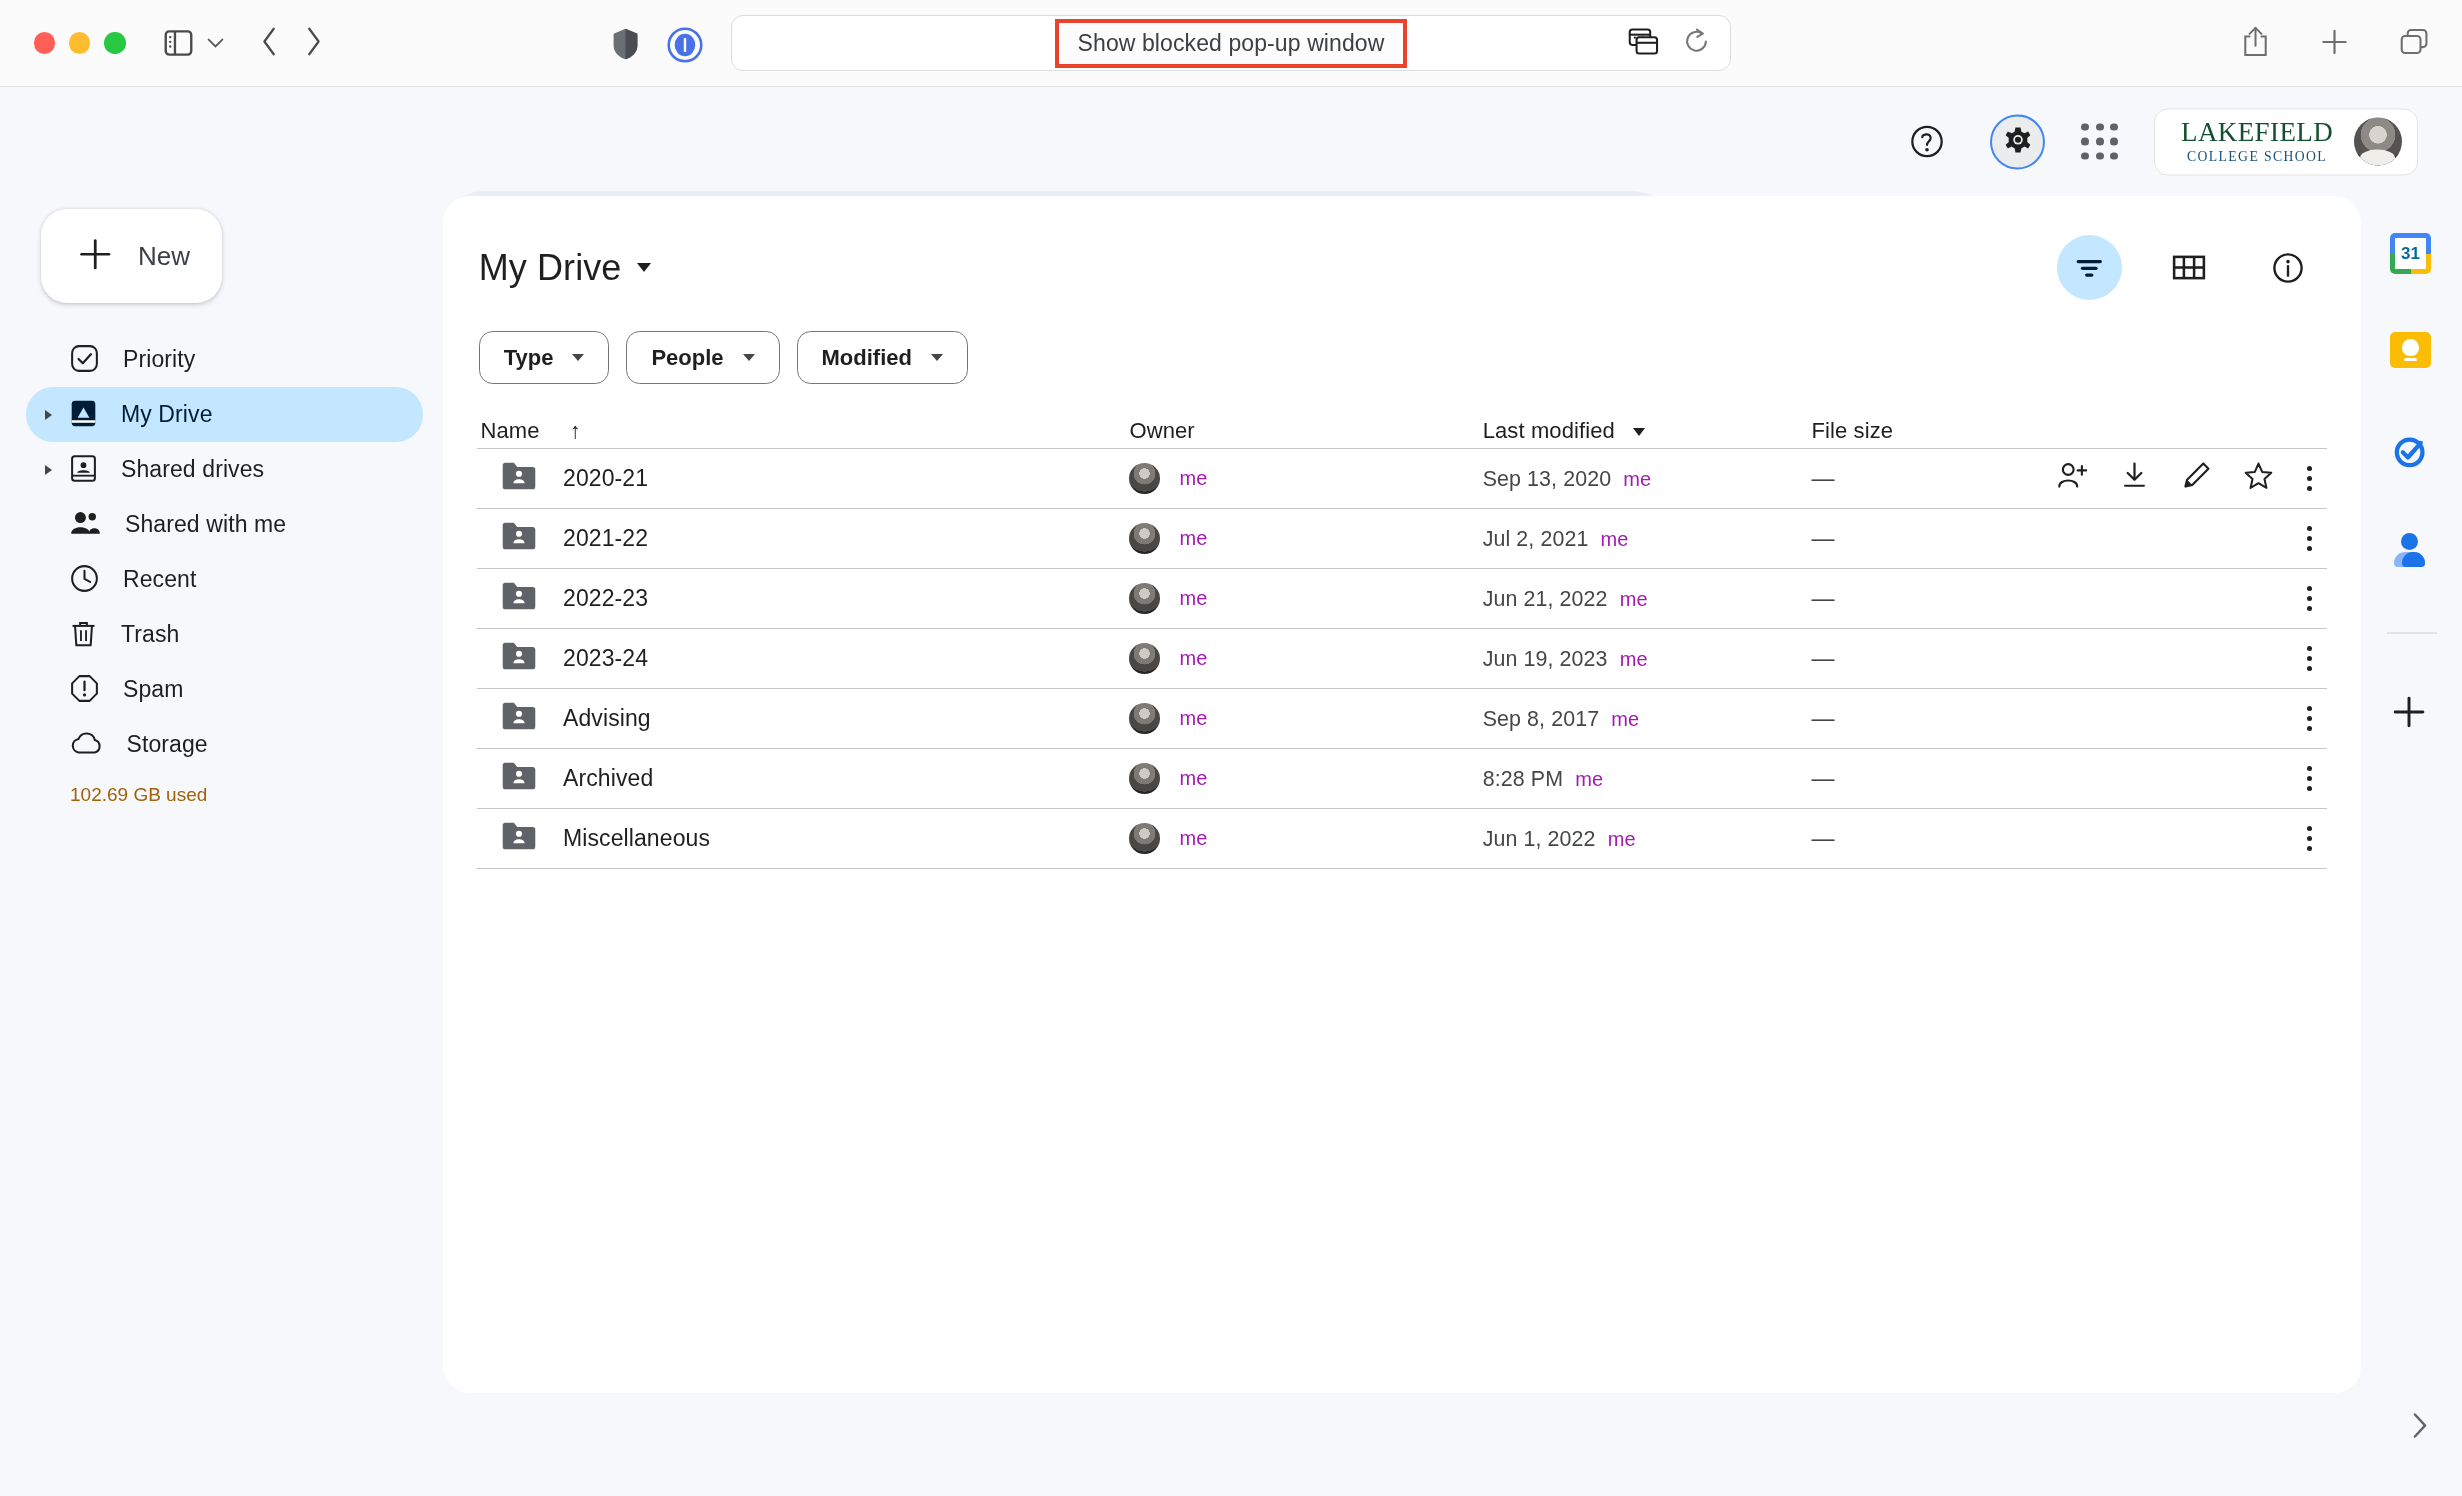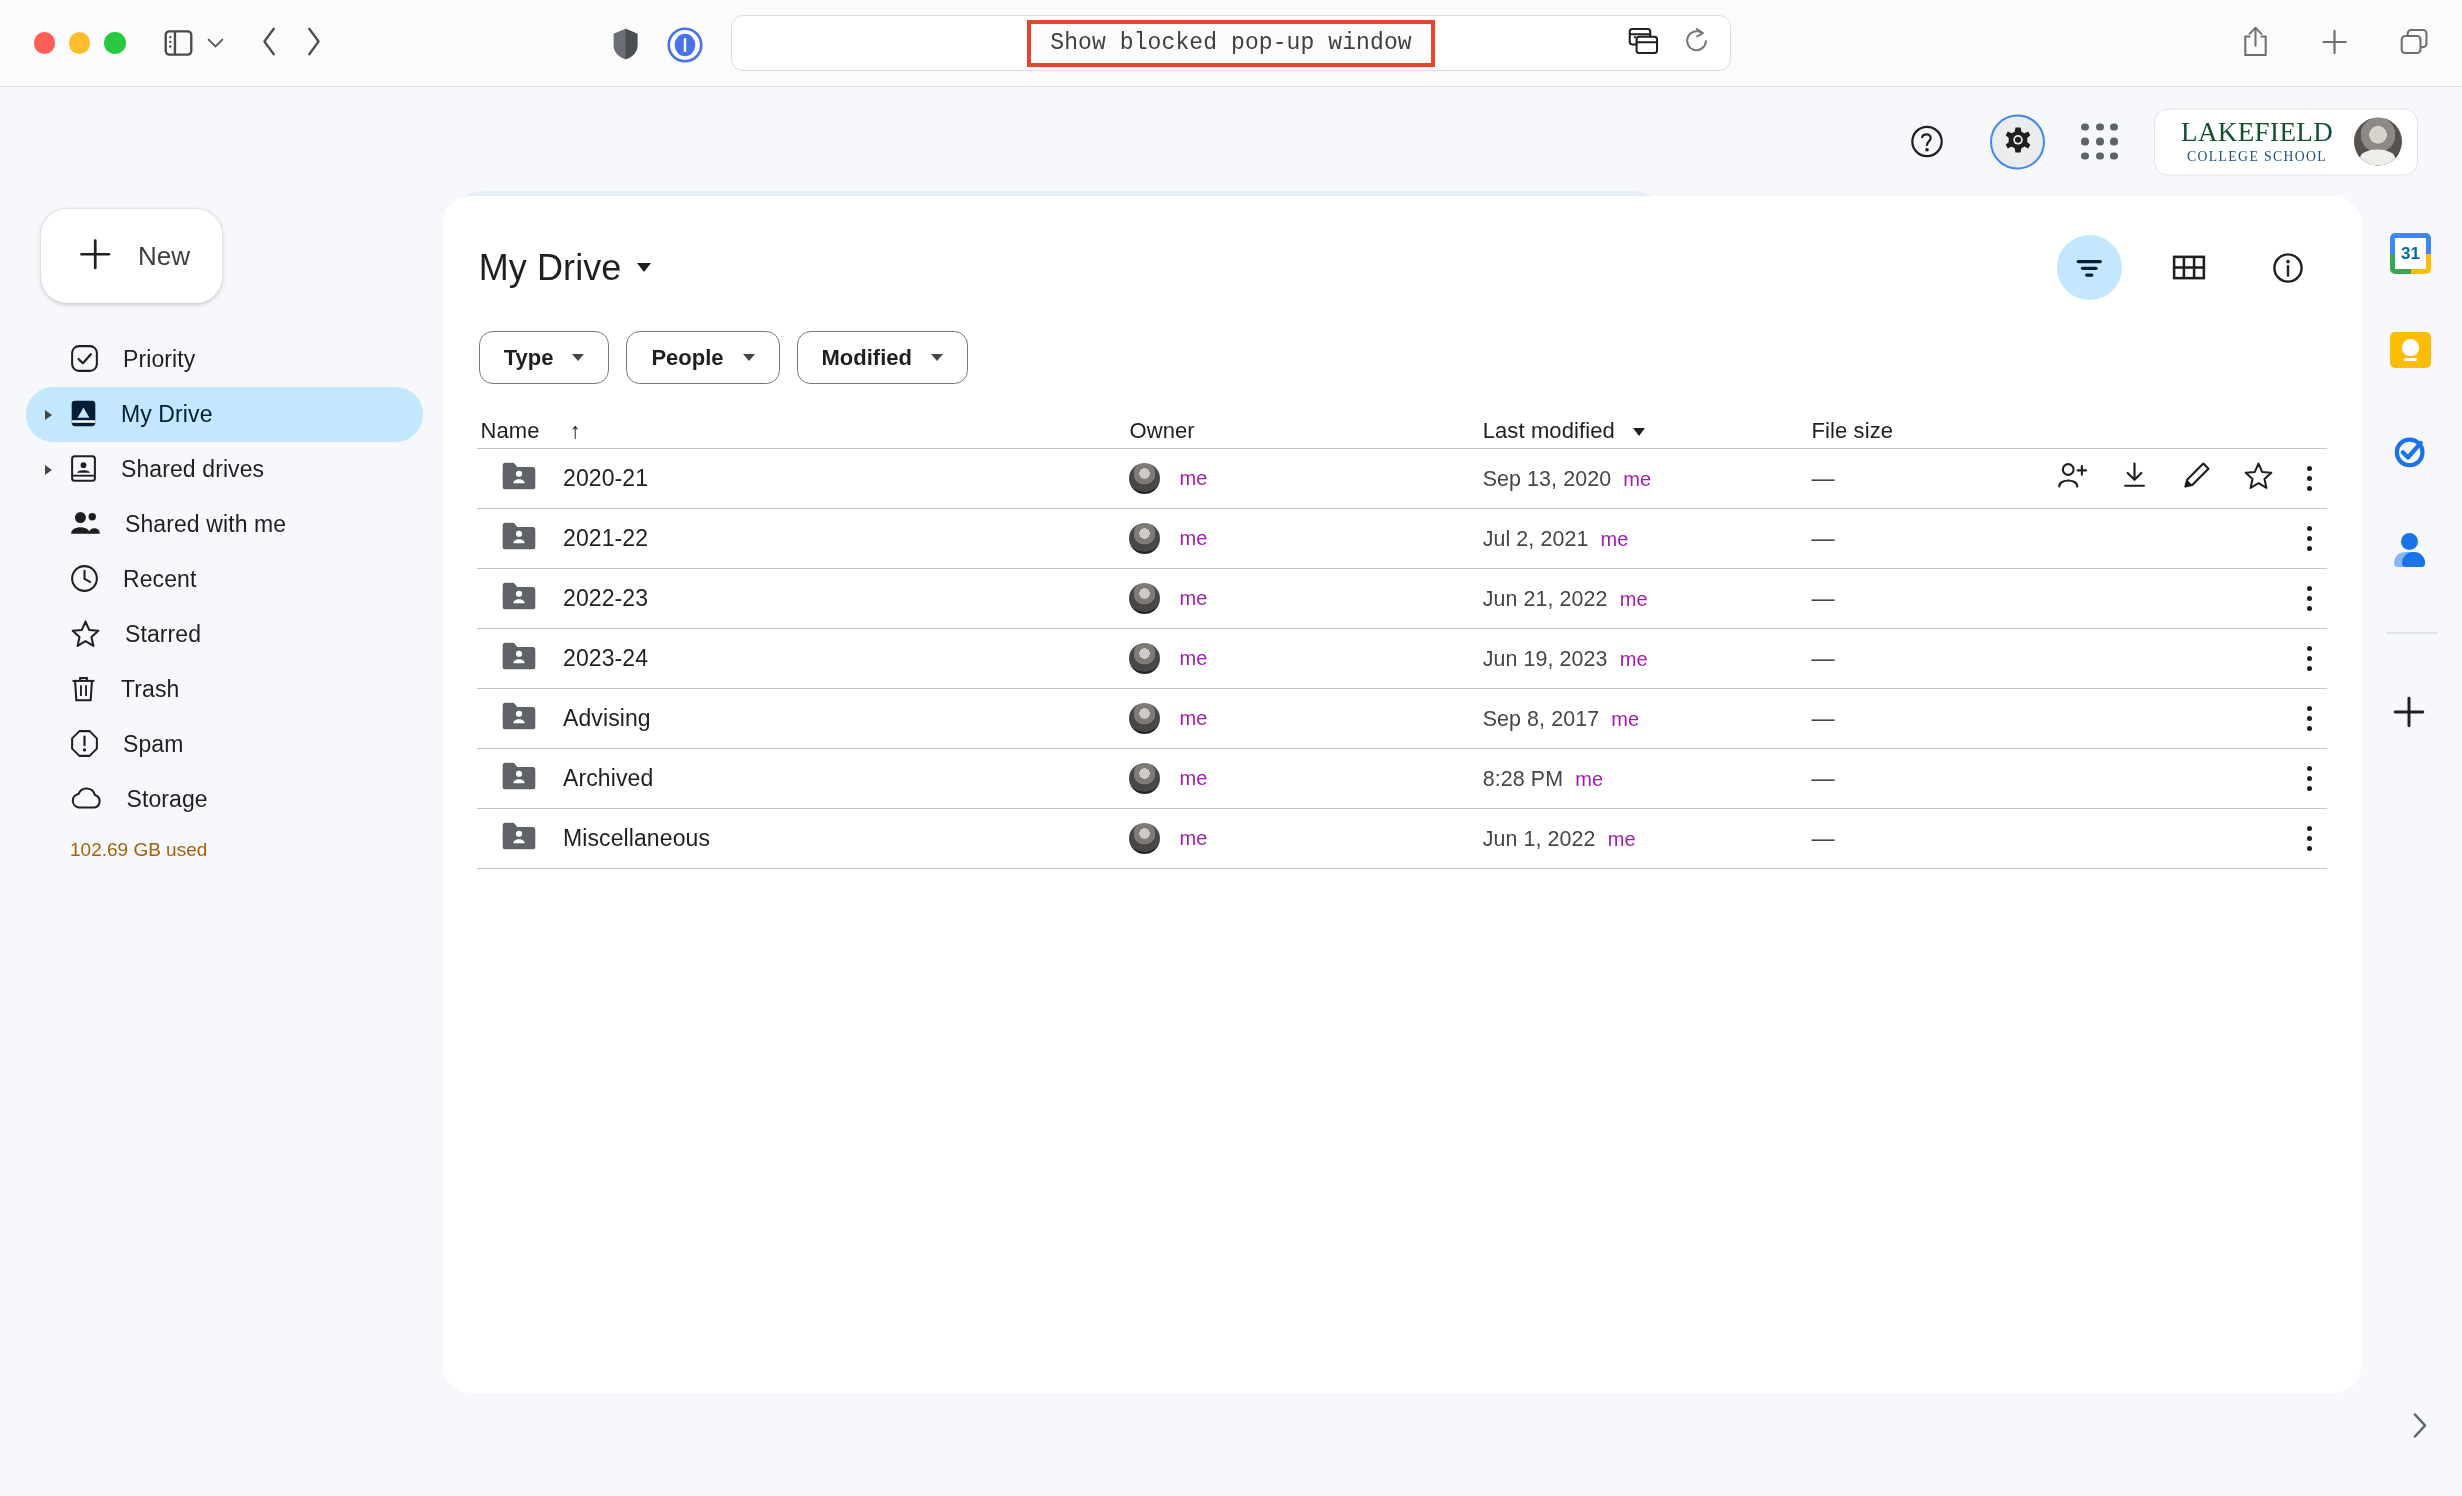--- a/index.html
+++ b/index.html
@@ -41,21 +41,20 @@
   }
   .shield-icon { position: absolute; left: -120px; top: 12px; }
   .onepw-icon { position: absolute; left: -64px; top: 12px; }
   .addr-bar {
     width: 100%; height: 100%;
     background: #ffffff;
     border: 0.9px solid #dcdcdc;
     border-radius: 12px;
     display: flex; align-items: center; justify-content: center;
     position: relative;
-    font-family: Liberation Mono, monospace;
   }
   .popup-banner {
     border: 4.3px solid #e8442b;
     background: #fcfcfc;
     padding: 6.8px 19px;
     font-size: 23px;
     color: #3c4043;
     letter-spacing: 0.1px;
     white-space: nowrap;
   }
@@ -496,28 +495,20 @@
     <div class="nav-item">
       <span>
         <svg width="29" height="29" viewBox="0 0 34 34">
             <circle cx="17" cy="17" r="14.5" fill="none" stroke="#1f1f1f" stroke-width="2.4"></circle>
             <path d="M17 8 V17.5 L23.5 21" fill="none" stroke="#1f1f1f" stroke-width="2.4" stroke-linecap="round" stroke-linejoin="round"></path>
           </svg>
       </span>
       <span class="nav-label">Recent</span>
     </div>
 
-    <div class="nav-item">
-      <span>
-        <svg width="31" height="29" viewBox="0 0 36 34">
-            <polygon points="18,3 22.3,12.8 33,13.8 25,21 27.3,31.5 18,26 8.7,31.5 11,21 3,13.8 13.7,12.8" fill="none" stroke="#1f1f1f" stroke-width="2.4" stroke-linejoin="round"></polygon>
-          </svg>
-      </span>
-      <span class="nav-label">Starred</span>
-    </div>
 
     <div class="nav-item">
       <span>
         <svg width="27" height="29" viewBox="0 0 32 34">
             <line x1="3" y1="8" x2="29" y2="8" stroke="#1f1f1f" stroke-width="2.4"></line>
             <path d="M12 8 V4.5 H20 V8" fill="none" stroke="#1f1f1f" stroke-width="2.4"></path>
             <path d="M6 8 L7.5 31 H24.5 L26 8" fill="none" stroke="#1f1f1f" stroke-width="2.4" stroke-linejoin="round"></path>
             <line x1="13" y1="13" x2="13" y2="26" stroke="#1f1f1f" stroke-width="2.2"></line>
             <line x1="19" y1="13" x2="19" y2="26" stroke="#1f1f1f" stroke-width="2.2"></line>
           </svg>

